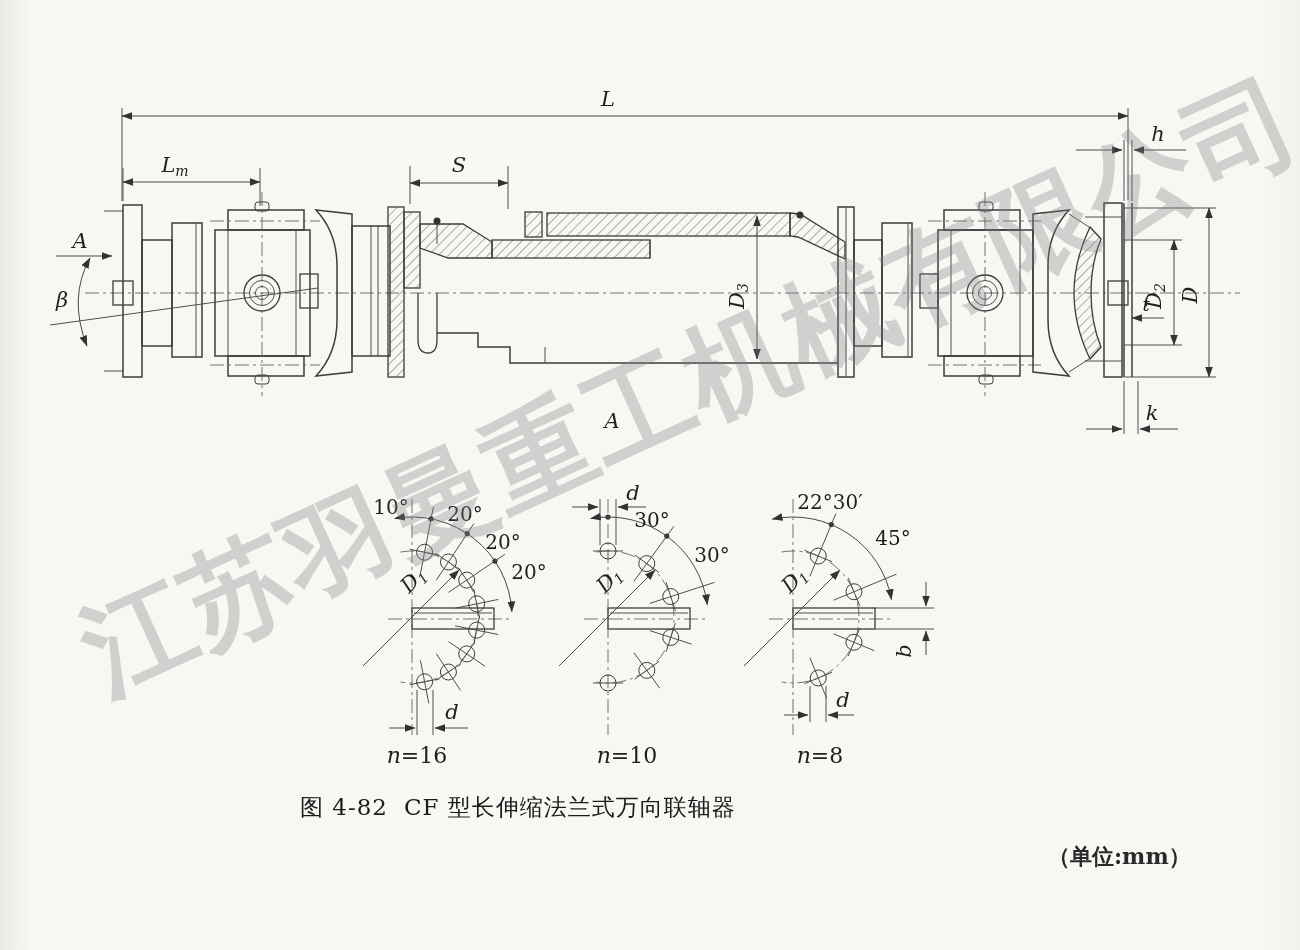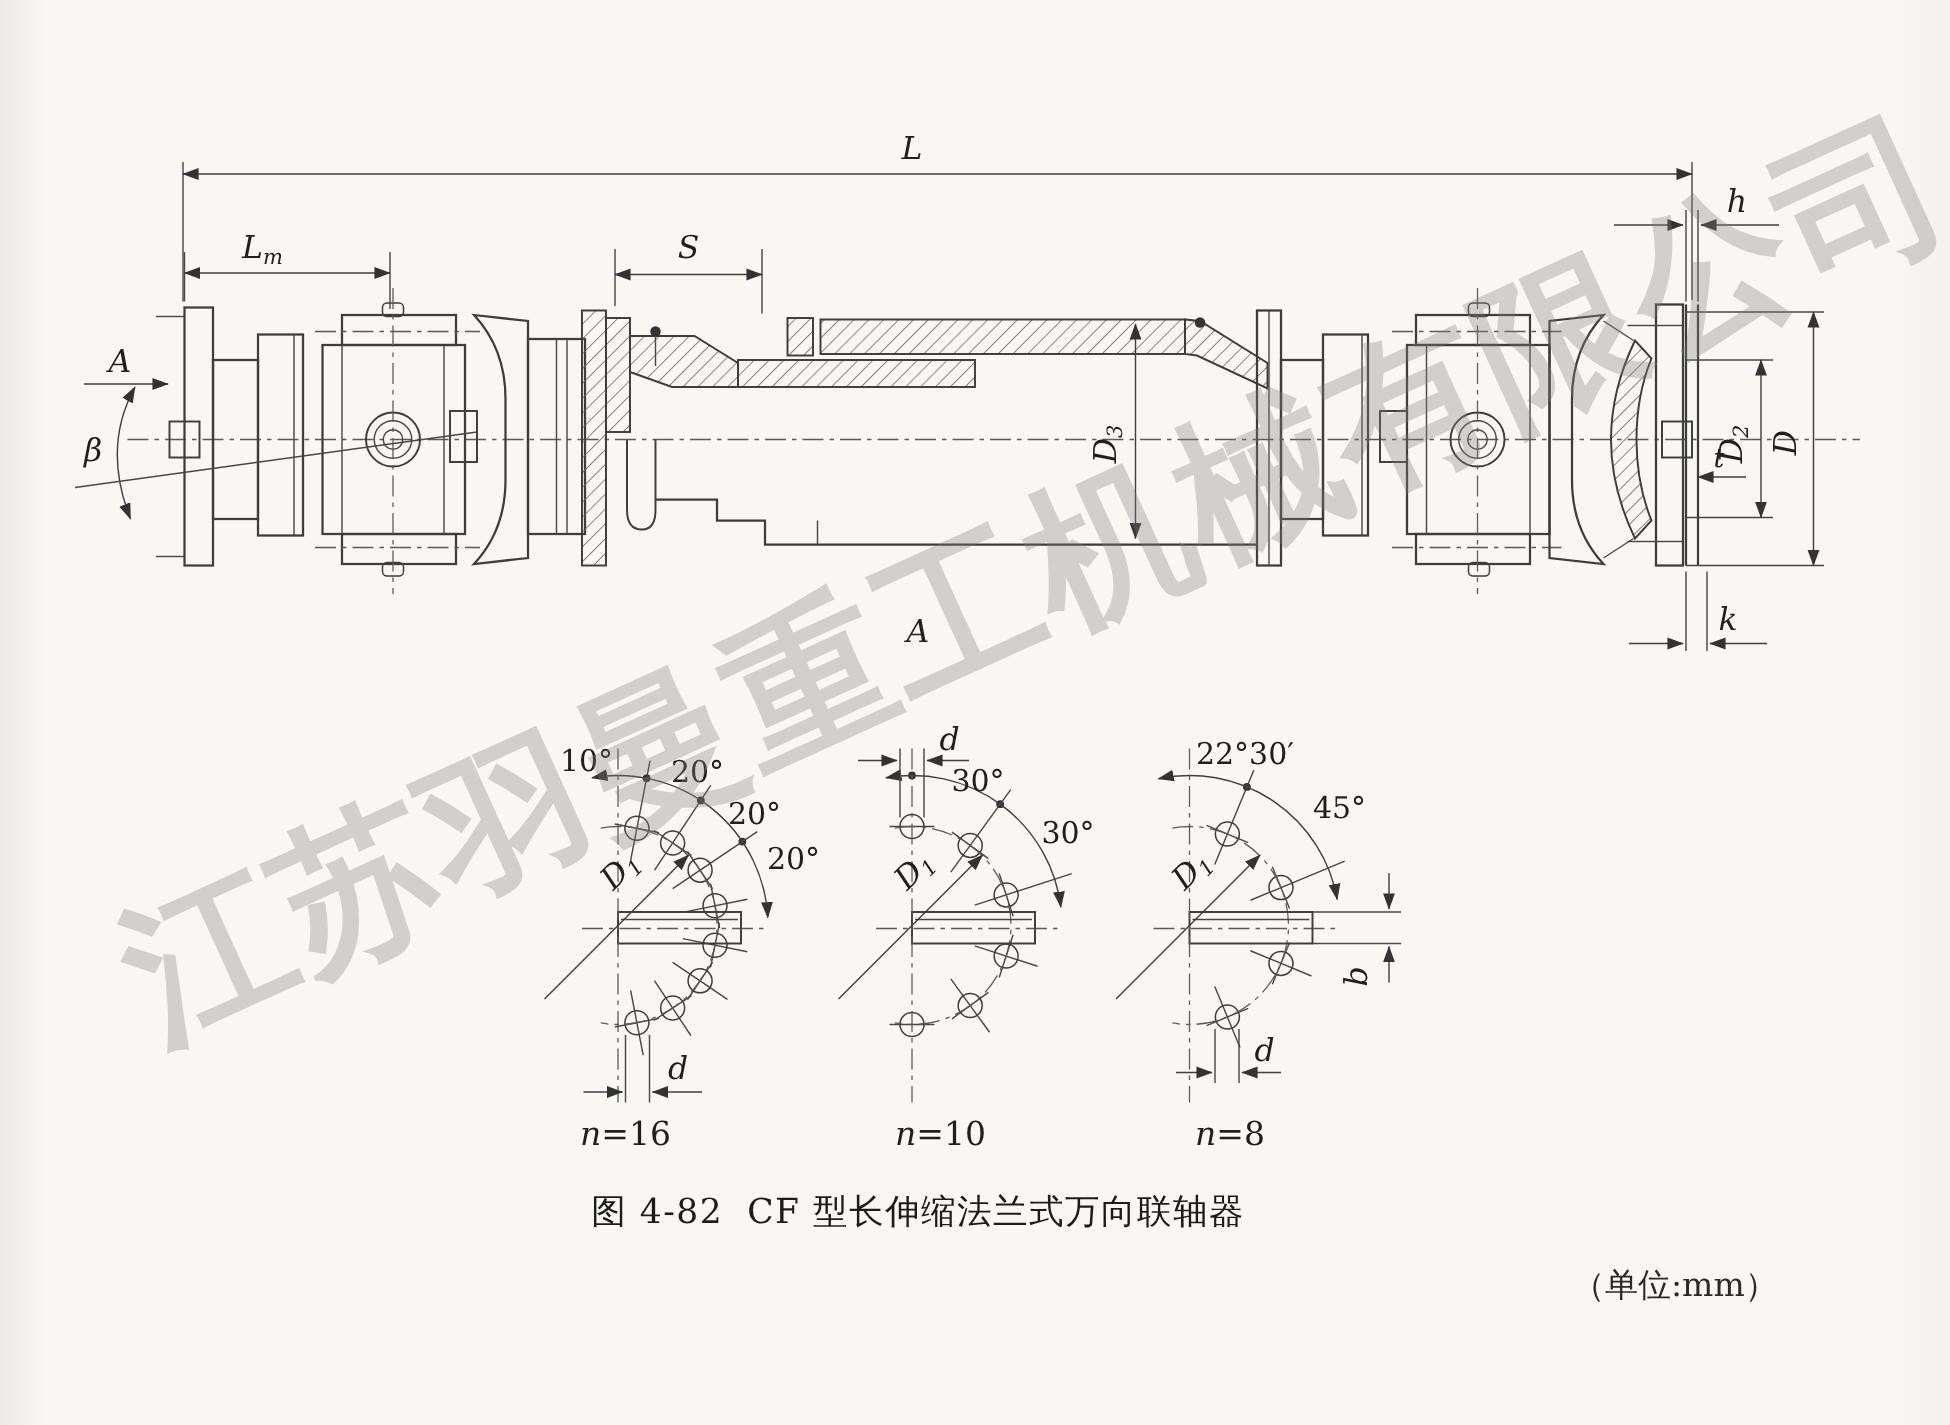--- a/index.html
+++ b/index.html
@@ -22,28 +22,28 @@
   .arr2{marker-start:url(#ah);marker-end:url(#ah);}
   
   text{fill:#1f1f1f;}
   .dl{font:italic 21px "DejaVu Serif", serif;}
   .dls{font:italic 14px "DejaVu Serif", serif;}
   .sm{font:italic 18px "DejaVu Serif", serif;}
   .ang{font:20px "DejaVu Serif", serif;}
   .cap{font:22px "DejaVu Serif", serif;}
   .it{font-style:italic;}
   
-  .figcap{position:absolute;left:300px;top:792px;width:530px;text-align:right;
+  .figcap{position:absolute;left:300px;top:792px;width:530px;text-align:left;
           font-family:"DejaVu Serif", serif;font-size:23px;color:#1c1c1c;letter-spacing:1px;}
   .figcap .lab{margin-right:16px;}
   .tabcap{position:absolute;left:266px;top:840px;font-family:"DejaVu Sans", sans-serif;
           font-weight:bold;font-size:24px;color:#141414;letter-spacing:1px;}
   .tabcap .lab{margin-right:18px;}
   .unitcap{position:absolute;left:1048px;top:842px;font-family:"DejaVu Serif", serif;
-           font-size:22px;color:#2a2a2a;}
+           font-size:22px;color:#2a2a2a;font-weight:bold;}
   
   .watermark{position:absolute;left:85px;top:565px;white-space:nowrap;
              font-family:"DejaVu Sans", sans-serif;font-weight:600;font-size:108px;
              color:rgba(128,128,128,0.32);transform:rotate(-24.5deg);
              transform-origin:54px 50%;pointer-events:none;letter-spacing:2px;}
 </style>
 </head>
 <body>
 
 <div class="page">

